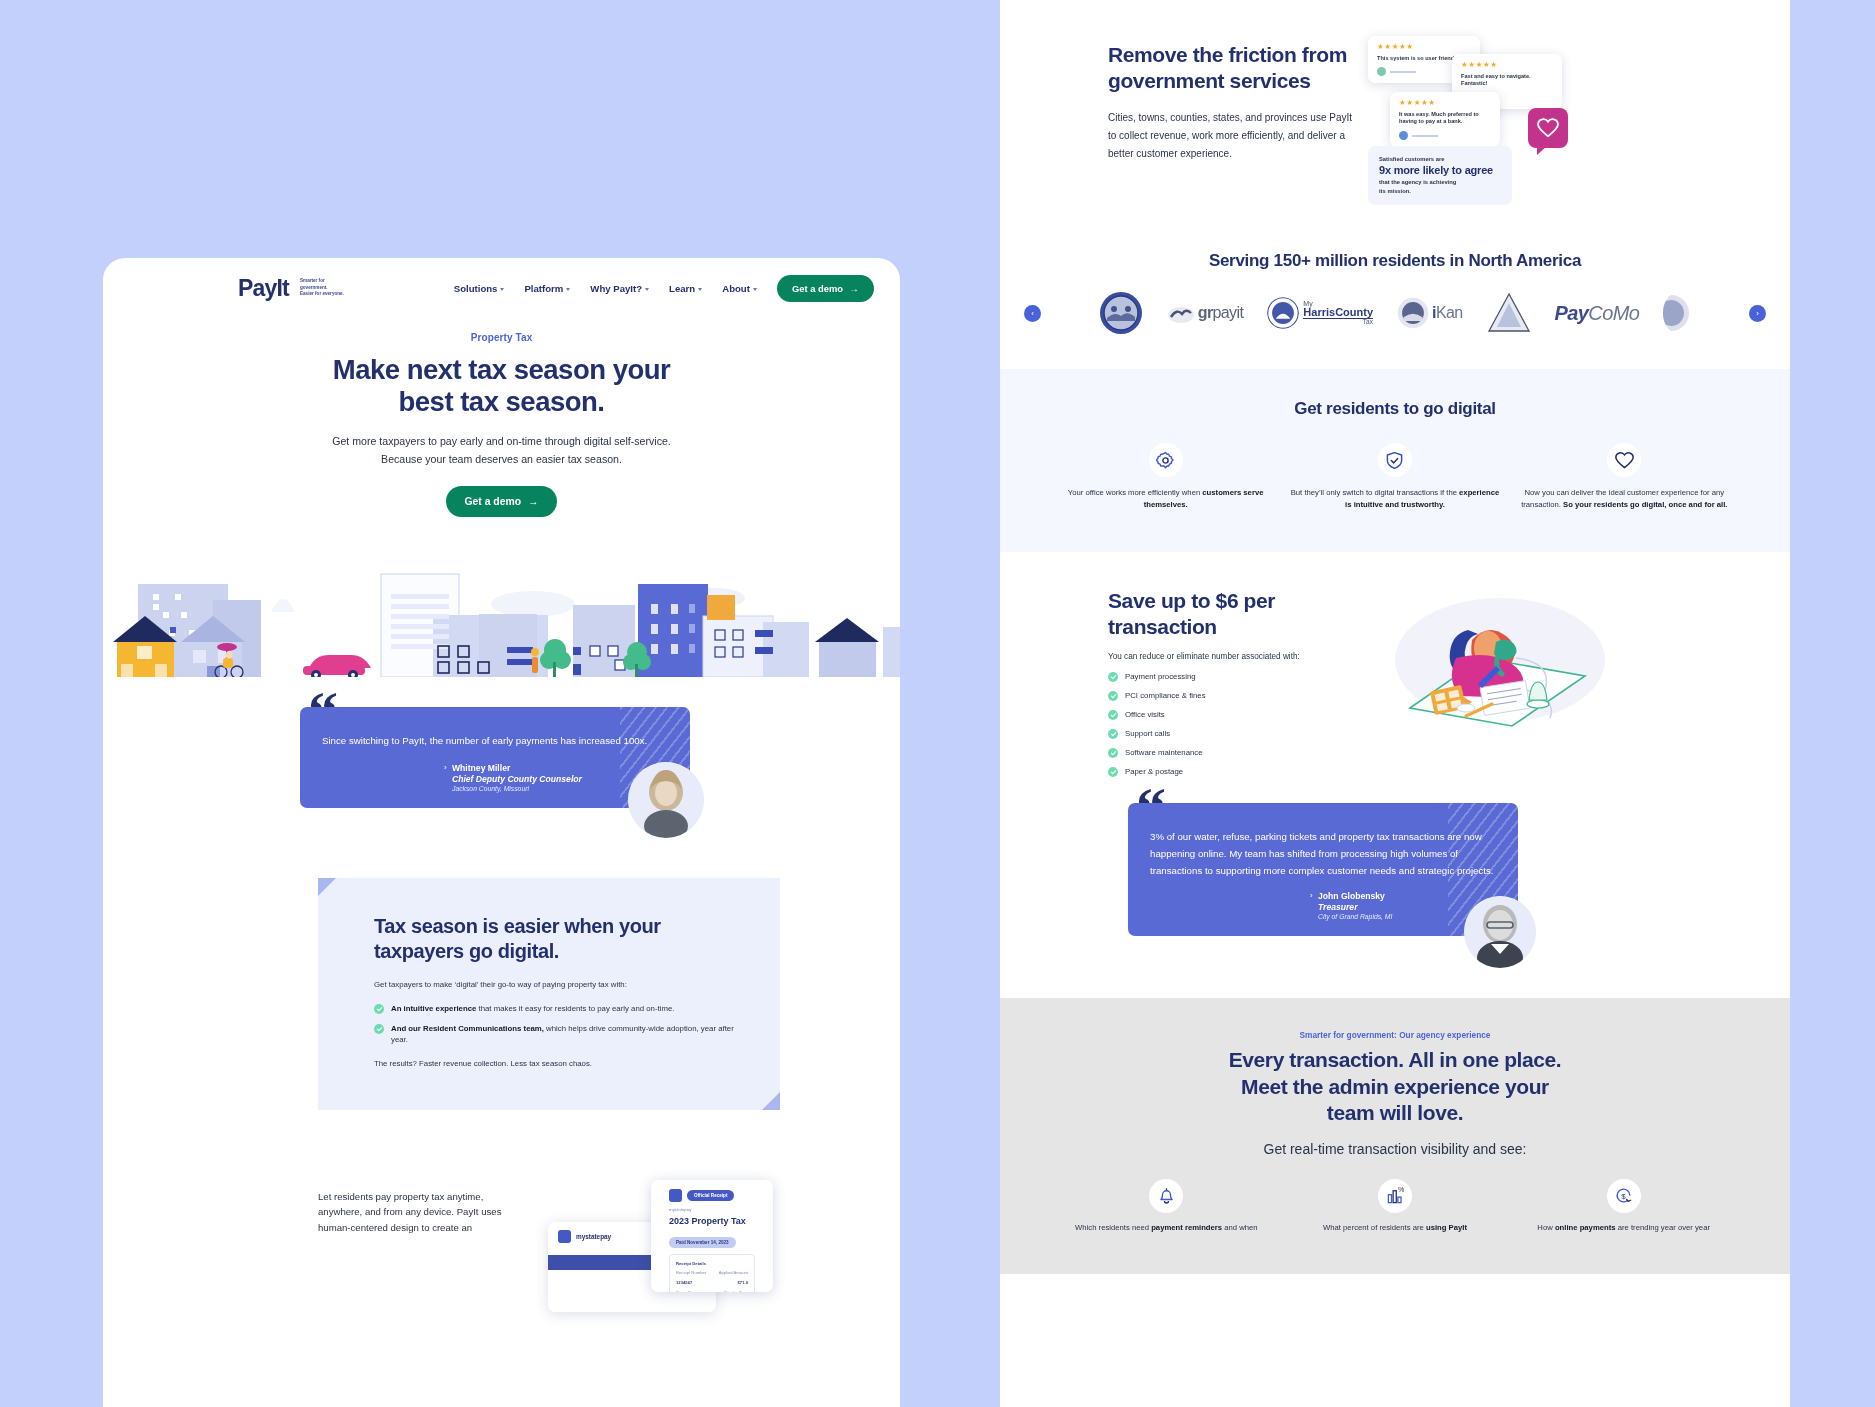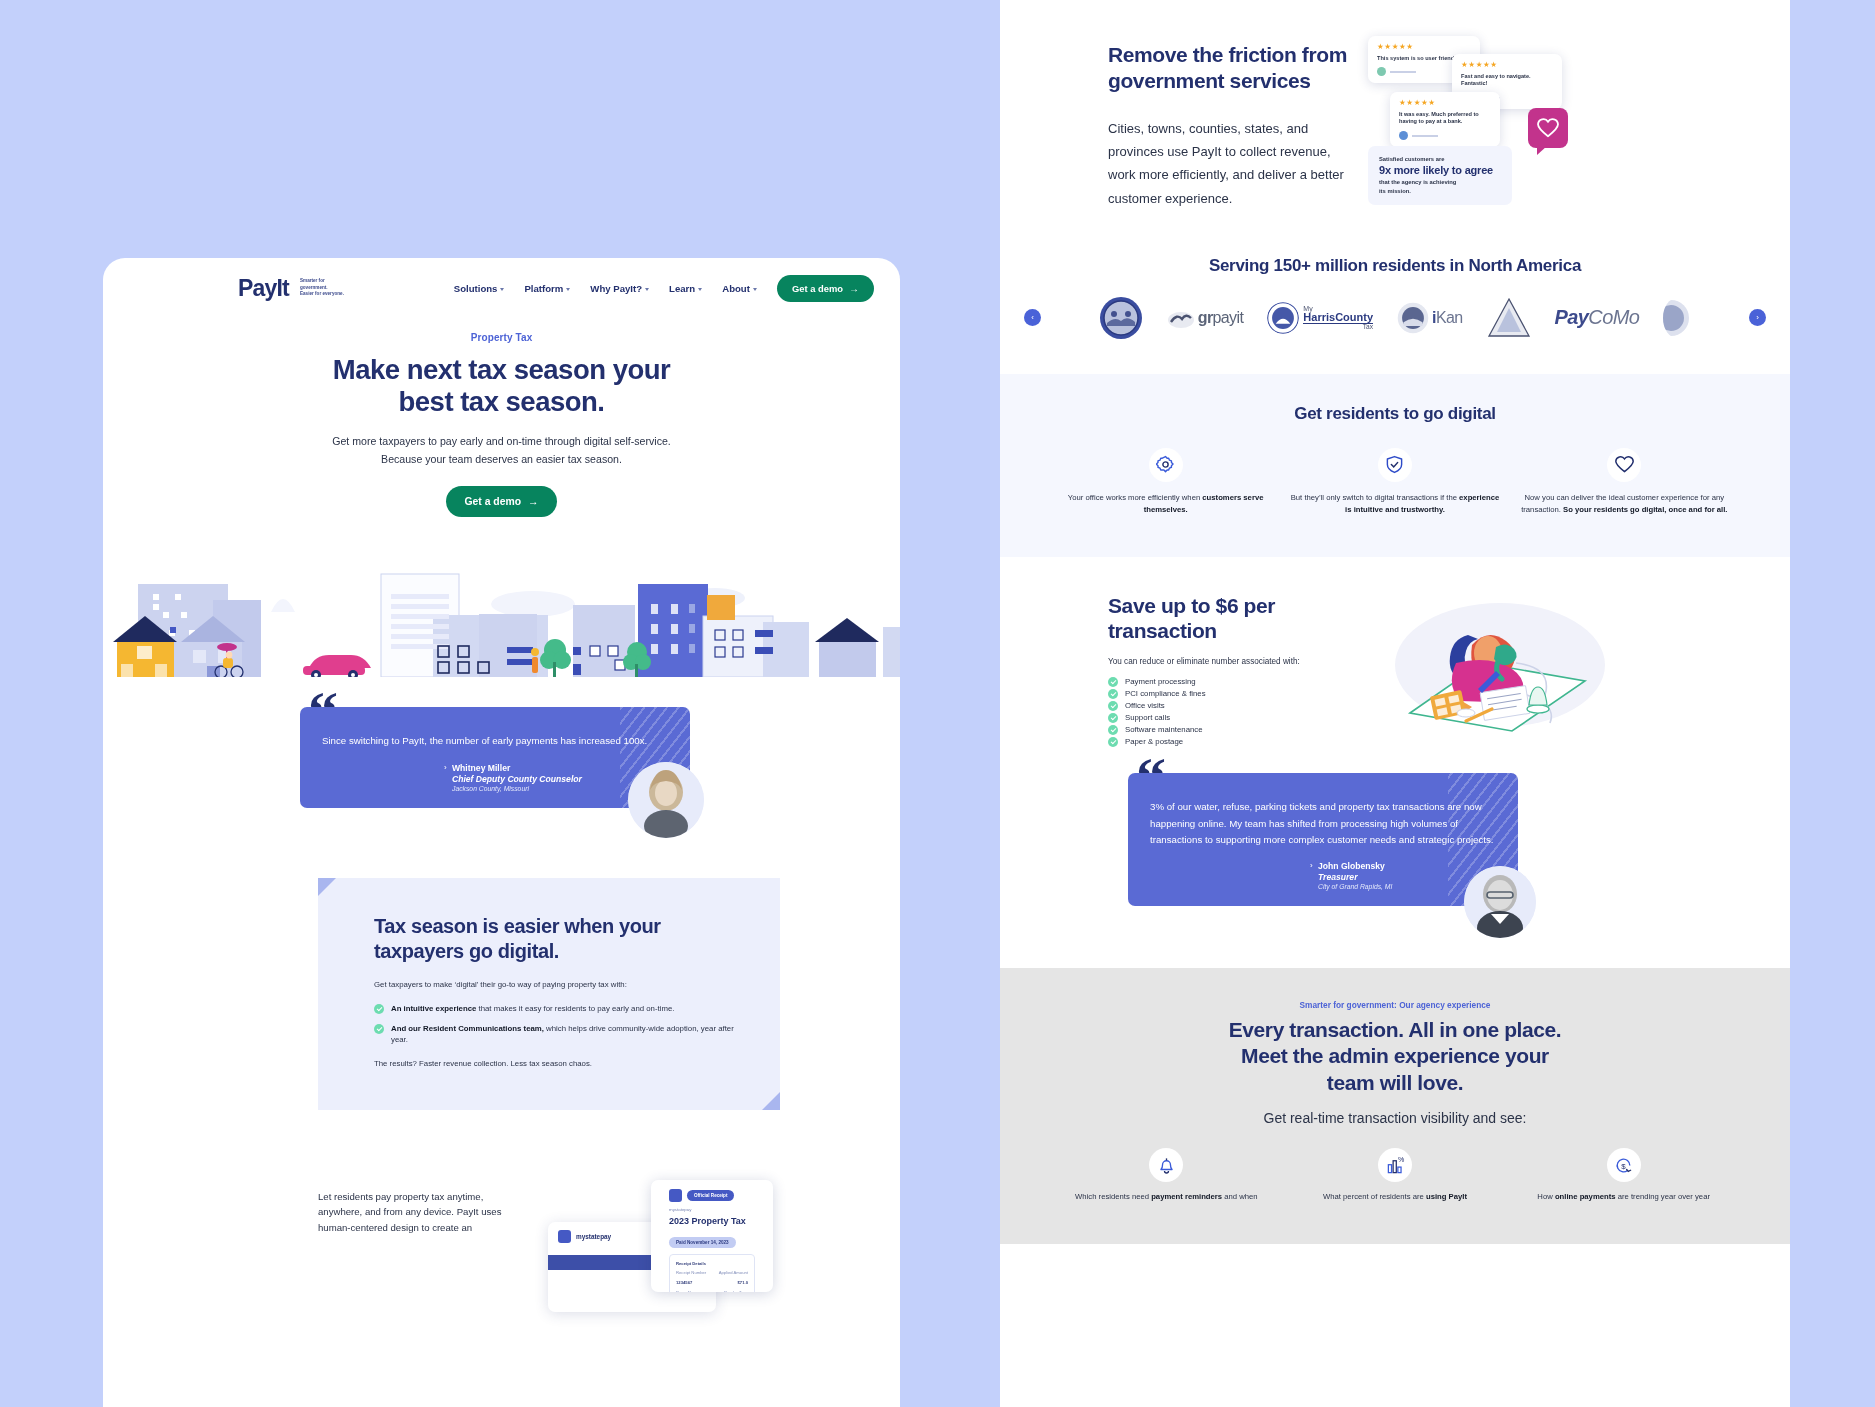--- a/index.html
+++ b/index.html
@@ -174,21 +174,21 @@
 
   
   .right-panel {
     position: absolute; left: 1000px; top: 0;
     width: 790px; height: 1407px; background: #fff; overflow: hidden;
   }
 
   .friction { display: flex; padding: 30px 60px 0 108px; gap: 10px; }
   .friction-left { width: 250px; padding-top: 12px; }
   .friction-left h2 { font-size: 21px; line-height: 1.22; letter-spacing: -0.4px; }
-  .friction-left p { font-size: 13px; line-height: 1.78; color: #2b3348; margin-top: 24px; }
+  .friction-left p { font-size: 10px; line-height: 1.78; color: #2b3348; margin-top: 16px; }
   .friction-right { position: relative; width: 200px; height: 175px; }
 
   .rev-card {
     position: absolute; background: #fff; border-radius: 7px;
     box-shadow: 0 2px 11px rgba(35,48,110,.17); padding: 7px 9px;
   }
   .stars { color: #f5a623; font-size: 7.5px; letter-spacing: .6px; line-height: 1; }
   .rev-text { font-size: 5.6px; font-weight: bold; color: #2b3348; line-height: 1.42; margin-top: 4px; }
   .rev-foot { display: flex; align-items: center; gap: 4px; margin-top: 5px; }
   .rev-ava { width: 9px; height: 9px; border-radius: 50%; }
@@ -237,21 +237,21 @@
     margin: 0 auto; display: flex; align-items: center; justify-content: center;
   }
   .col3 p { font-size: 7.7px; line-height: 1.62; color: #2b3348; margin-top: 10px; }
   .col3 b { color: #121826; }
 
   
   .save { display: flex; padding: 36px 40px 0 108px; gap: 12px; }
   .save-left { width: 250px; }
   .save-left h2 { font-size: 21px; line-height: 1.22; letter-spacing: -0.4px; }
   .save-left .lead { font-size: 8.2px; color: #2b3348; margin-top: 13px; }
-  .save-list { margin-top: 10px; display: flex; flex-direction: column; gap: 1px; }
+  .save-list { margin-top: 10px; display: flex; flex-direction: column; gap: 8px; }
   .save-item { display: flex; align-items: center; gap: 7px; font-size: 7.8px; color: #2b3348; }
   .save-right { flex: 1; position: relative; height: 140px; }
 
   
   .quote2-wrap { position: relative; margin: 26px 0 0 128px; width: 390px; }
   .quote2-attr { margin-top: 12px; padding-left: 168px; position: relative; }
   .quote2-attr .chev { position: absolute; left: 160px; top: 0; color: #fff; font-size: 8px; }
   .quote2-tail {
     position: absolute; left: 258px; bottom: -15px; width: 0; height: 0;
     border-left: 15px solid #5a6ad4; border-bottom: 17px solid transparent;

